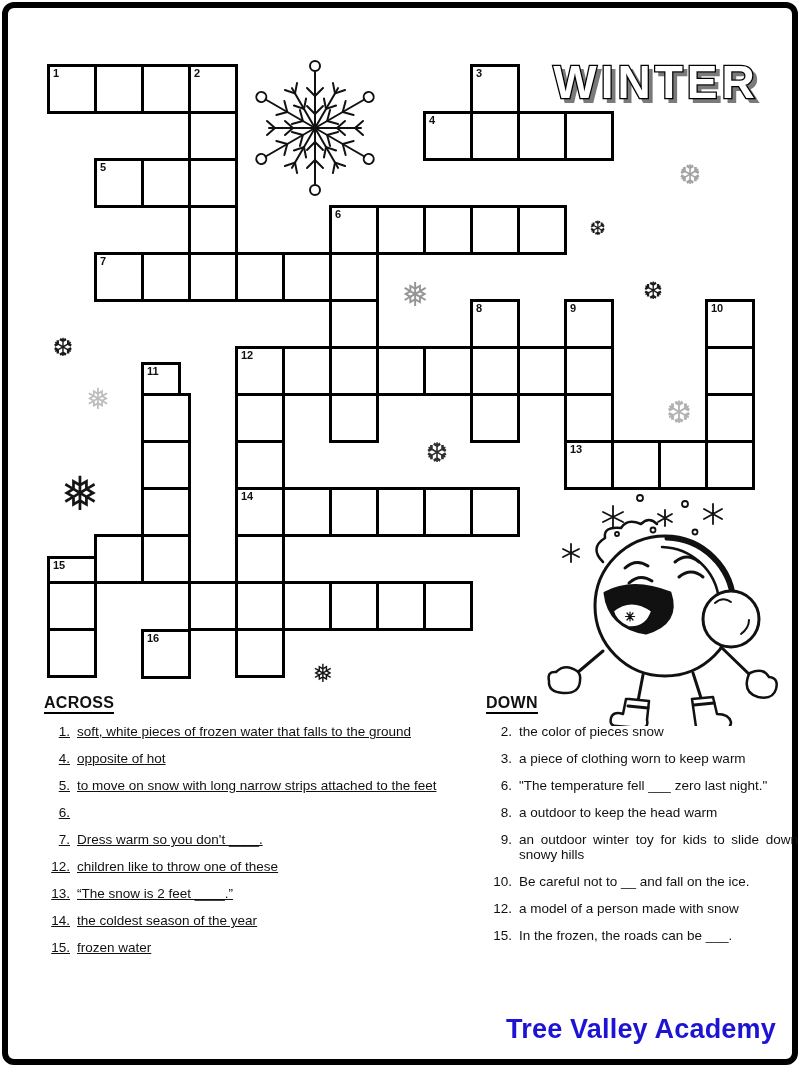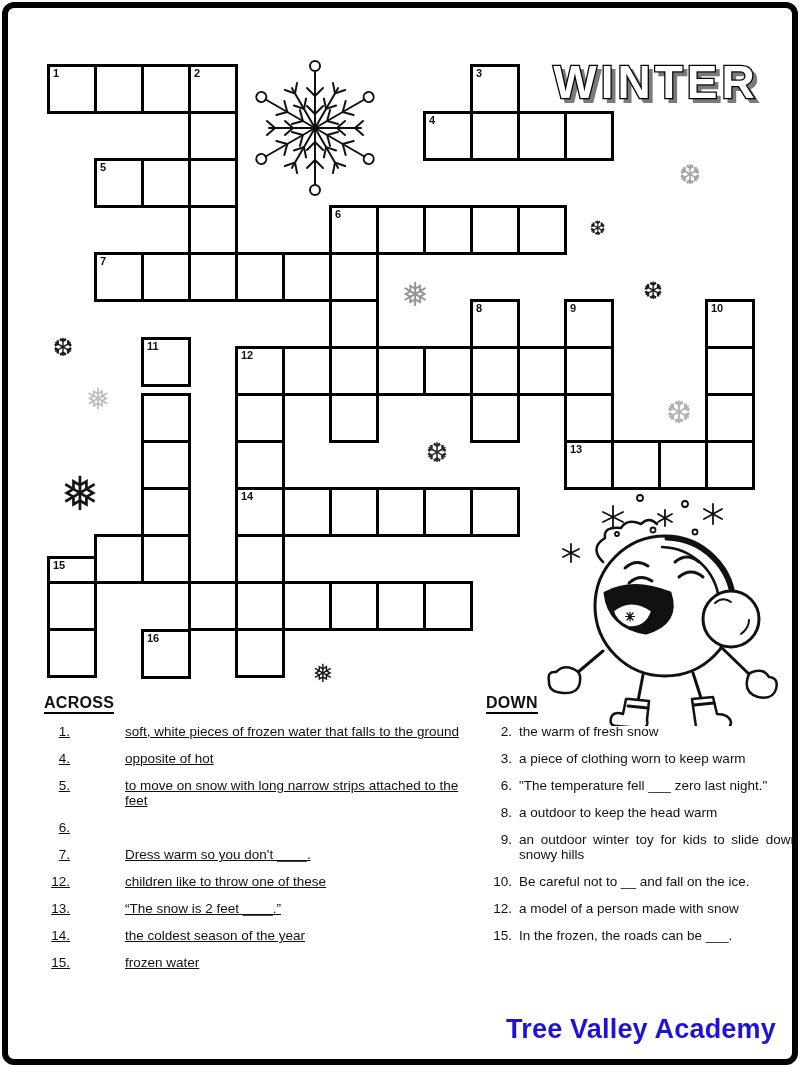--- a/index.html
+++ b/index.html
@@ -28,21 +28,21 @@
 
   
   .clues{position:absolute;top:694px;}
   .clues.across{left:44px;width:436px;text-decoration:underline;}
   .clues.down{left:486px;width:312px;}
   .clues h2{font-size:16px;margin:0 0 10px 0;display:inline-block;
             border-bottom:2.5px solid #000;padding-bottom:0;letter-spacing:.3px;}
   .clue{display:flex;margin-bottom:12px;font-size:13.5px;line-height:15px;}
   .clue .num{flex:0 0 auto;width:26px;text-align:right;margin-right:7px;}
   .clue .txt{display:block;}
-  .across .clue .txt{width:392px;margin-left:48px;}
+  .across .clue .txt{width:392px;}
   .down .clue .txt{width:284px;}
 
   .brand{position:absolute;right:24px;top:1014px;font-size:27px;font-weight:bold;letter-spacing:.2px;}
 </style>
 </head>
 <body>
 
 <div class="page">
   <div class="frame"></div>
 
@@ -116,21 +116,21 @@
       <div class="cell" style="left: 282px; top: 235px; height: 50px; width: 50px;"></div>
       <div class="cell" style="left: 423px; top: 235px; height: 50px; width: 50px;">
         <span class="cnum">8</span>
       </div>
       <div class="cell" style="left: 517px; top: 235px; height: 50px; width: 50px;">
         <span class="cnum">9</span>
       </div>
       <div class="cell" style="left: 658px; top: 235px; height: 50px; width: 50px;">
         <span class="cnum">10</span>
       </div>
-      <div class="cell" style="left: 94px; top: 273px; height: 50px; width: 50px;">
+      <div class="cell" style="left: 94px; top: 298px; height: 50px; width: 40px;">
         <span class="cnum">11</span>
       </div>
       <div class="cell" style="left: 188px; top: 282px; height: 50px; width: 50px;">
         <span class="cnum">12</span>
       </div>
       <div class="cell" style="left: 235px; top: 282px; height: 50px; width: 50px;"></div>
       <div class="cell" style="left: 282px; top: 282px; height: 50px; width: 50px;"></div>
       <div class="cell" style="left: 329px; top: 282px; height: 50px; width: 50px;"></div>
       <div class="cell" style="left: 376px; top: 282px; height: 50px; width: 50px;"></div>
       <div class="cell" style="left: 423px; top: 282px; height: 50px; width: 50px;"></div>
@@ -267,21 +267,21 @@
           <span class="txt">frozen water</span>
         </div>
       </div>
   </div>
 
   <div class="clues down">
     <h2>DOWN</h2>
     <div>
         <div class="clue">
           <span class="num">2.</span>
-          <span class="txt">the warm of fresh snow</span>
+          <span class="txt">the color of pieces snow</span>
         </div>
         <div class="clue">
           <span class="num">3.</span>
           <span class="txt">a piece of clothing worn to keep warm</span>
         </div>
         <div class="clue">
           <span class="num">6.</span>
           <span class="txt">"The temperature fell ___ zero last night."</span>
         </div>
         <div class="clue">

